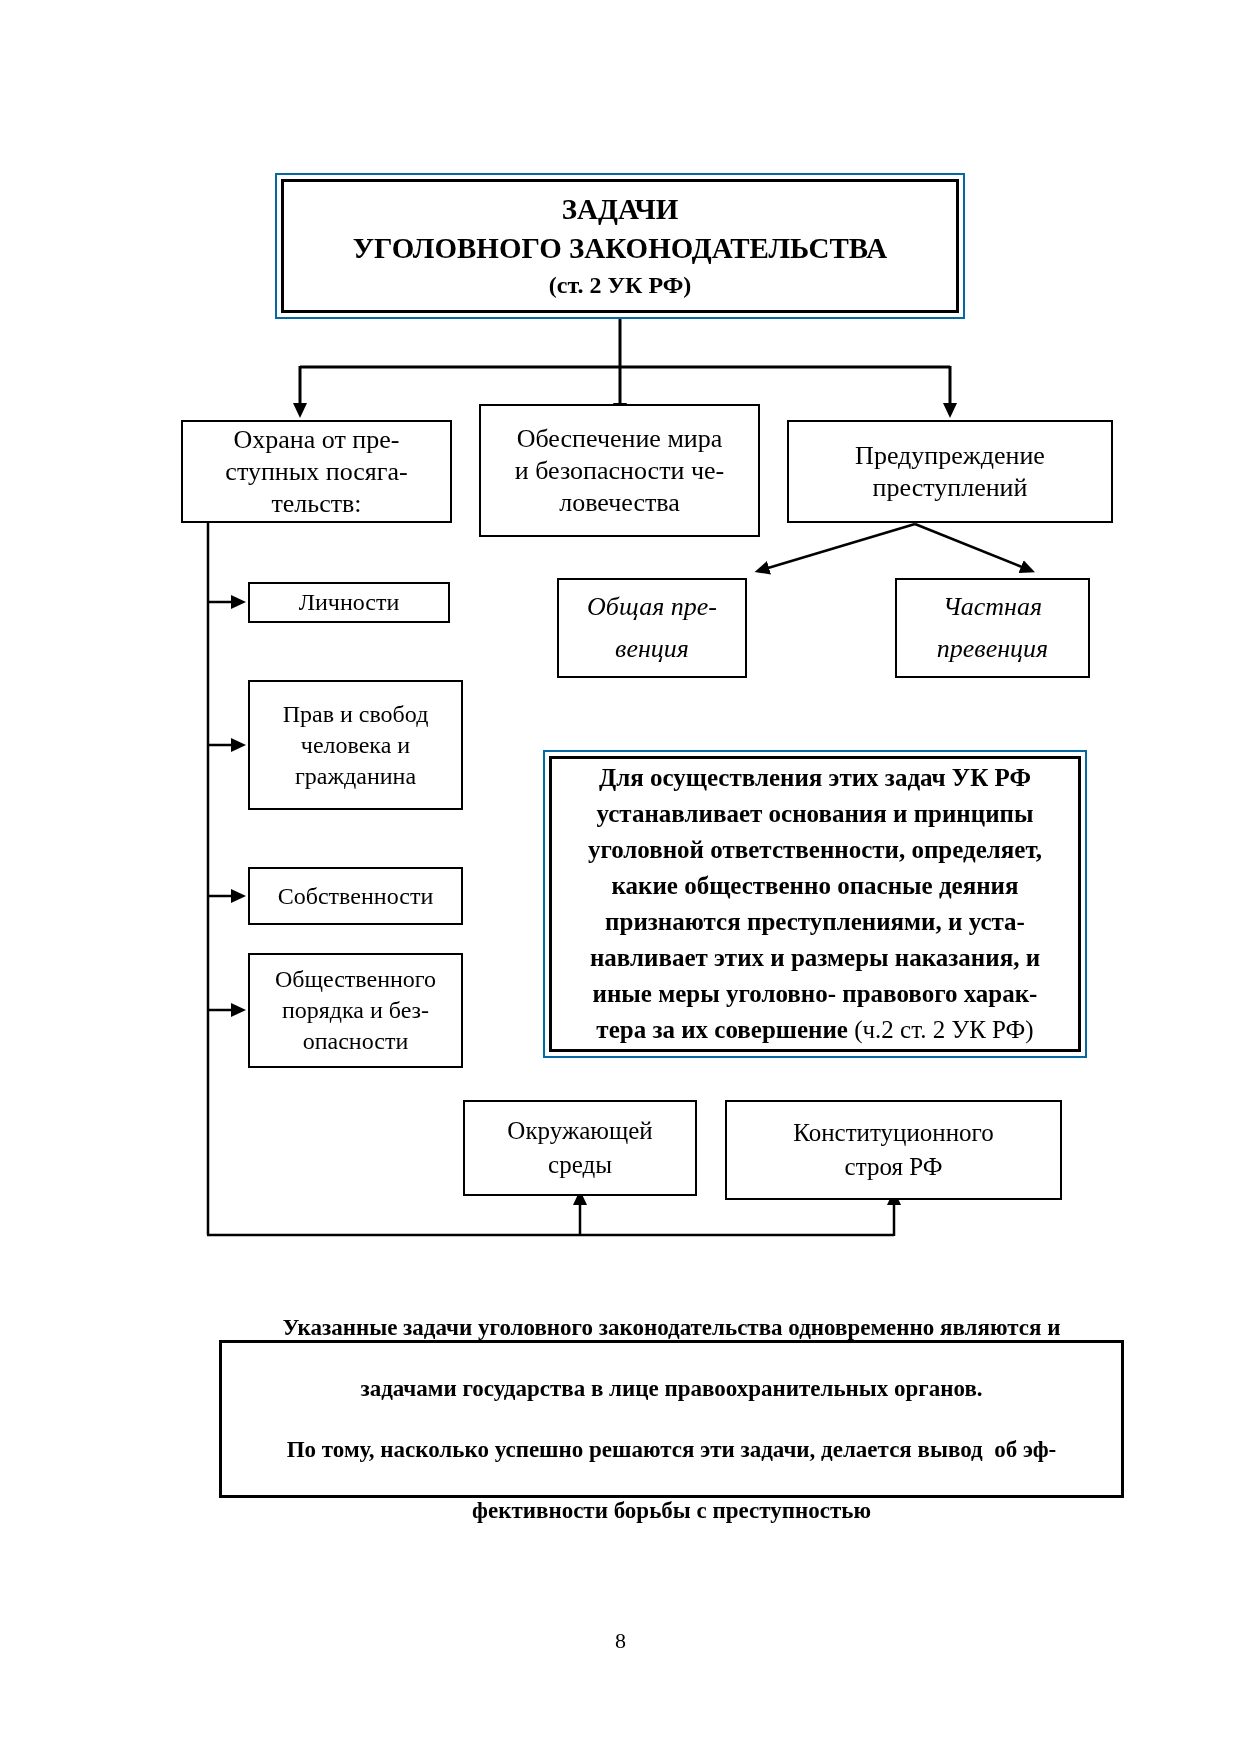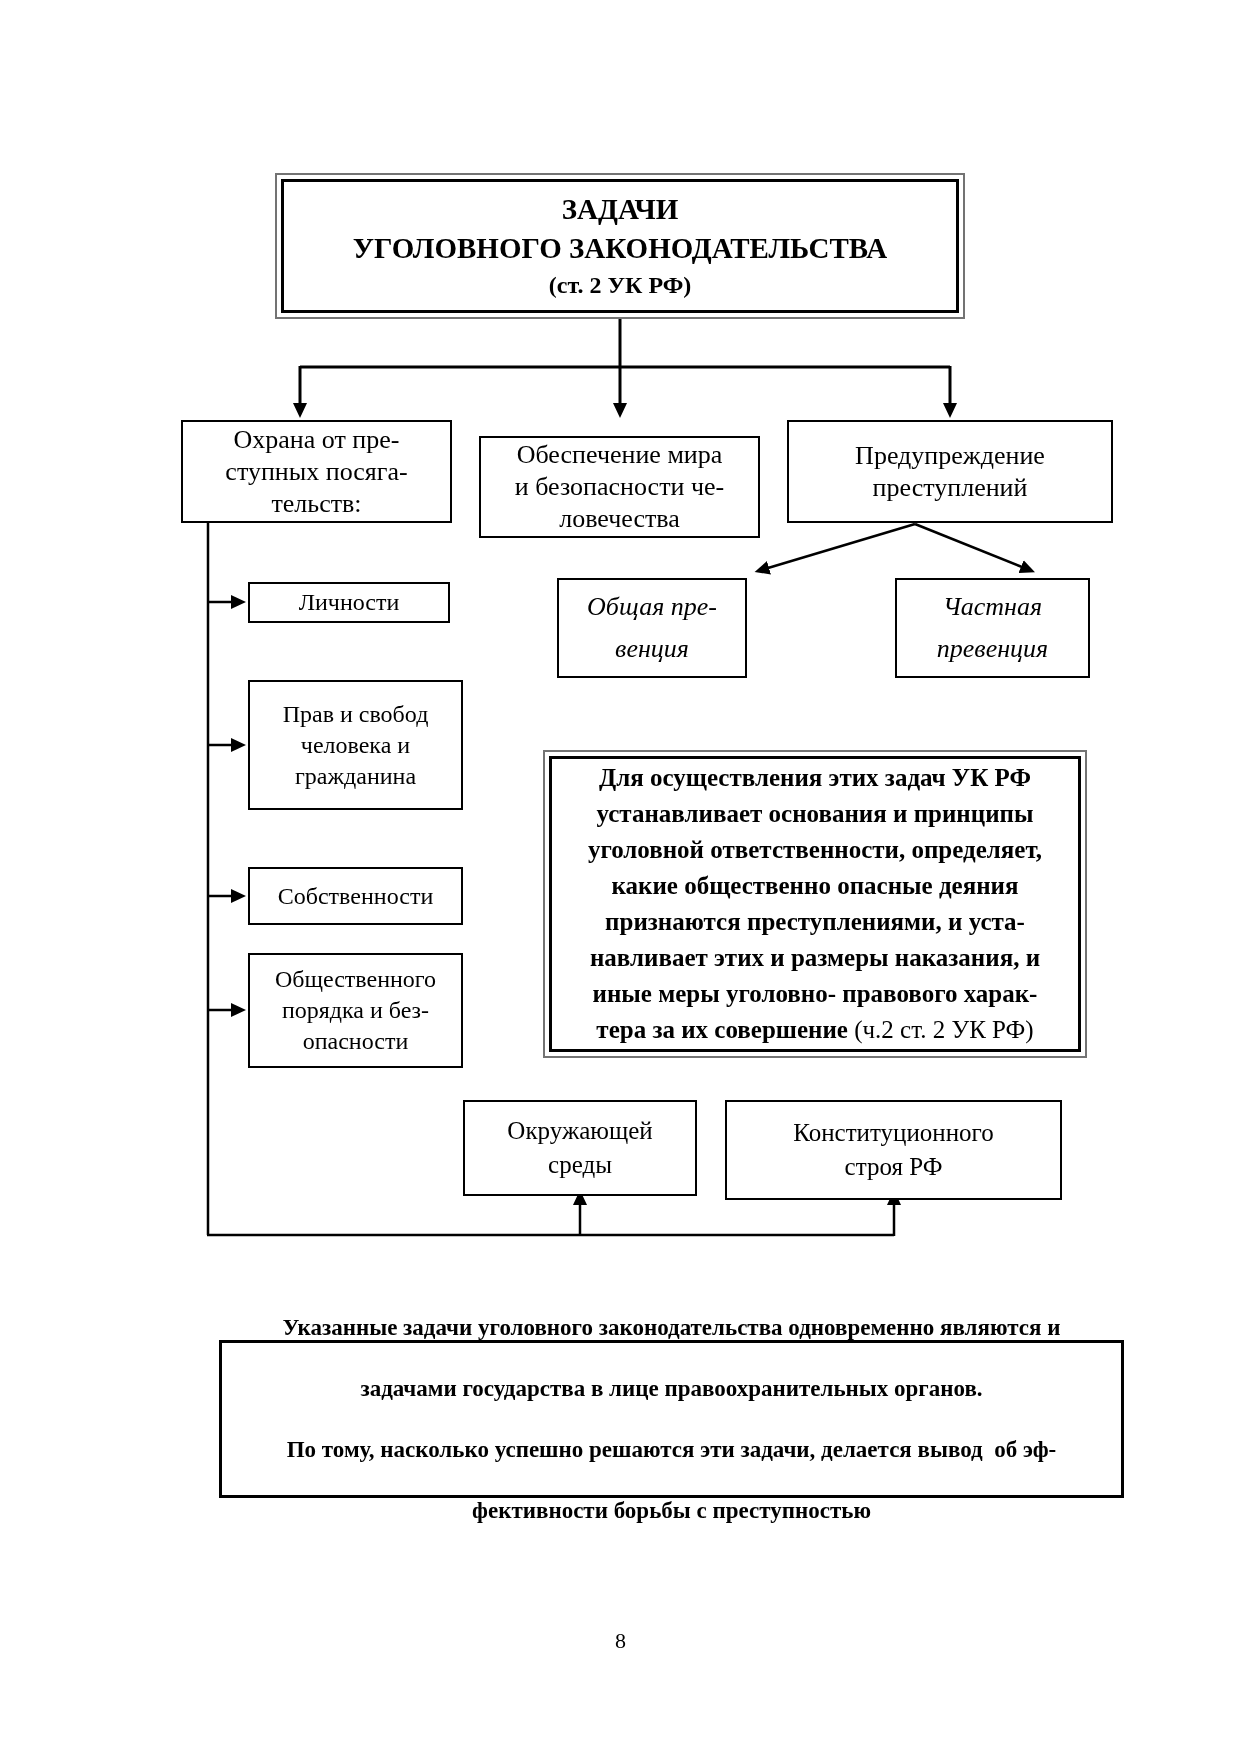--- a/index.html
+++ b/index.html
@@ -9,21 +9,21 @@
     margin:0 auto; overflow:hidden;
   }
   * { box-sizing:border-box; }
   .box {
     position:absolute; background:#fff; border:2px solid #000;
     display:flex; flex-direction:column; justify-content:center;
     text-align:center; z-index:2;
   }
   .ln { white-space:pre; }
   
-  .dbl { border:2px solid #737373; padding:4px; display:block; }
+  .dbl { border:2px solid #0369a1; padding:4px; display:block; }
   .dbl-inner {
     border:3px solid #000; width:100%; height:100%;
     display:flex; flex-direction:column; justify-content:center; text-align:center;
   }
   .lvl2 { font-size:26px; line-height:32px; }
   .leftcol { font-size:24px; line-height:31px; }
   .prev { font-size:26px; line-height:42px; font-style:italic; }
   .title-main { font-size:29px; line-height:39px; font-weight:bold; }
   .title-sub { font-size:24px; line-height:34px; font-weight:bold; }
   .central-text { font-size:25px; line-height:36px; font-weight:bold; }
@@ -77,21 +77,21 @@
       <div class="ln title-sub">(ст. 2 УК РФ)</div>
     </div>
   </div>
 
   <div class="box lvl2" style="left:181px; top:420px; width:271px; height:103px;">
     <div class="ln">Охрана от пре-</div>
     <div class="ln">ступных посяга-</div>
     <div class="ln">тельств:</div>
   </div>
 
-  <div class="box lvl2" style="left:479px; top:436px; width:281px; height:102px;">
+  <div class="box lvl2" style="left:479px; top:404px; width:281px; height:133px;">
     <div class="ln">Обеспечение мира</div>
     <div class="ln">и безопасности че-</div>
     <div class="ln">ловечества</div>
   </div>
 
   <div class="box lvl2" style="left:787px; top:420px; width:326px; height:103px;">
     <div class="ln">Предупреждение</div>
     <div class="ln">преступлений</div>
   </div>
 

